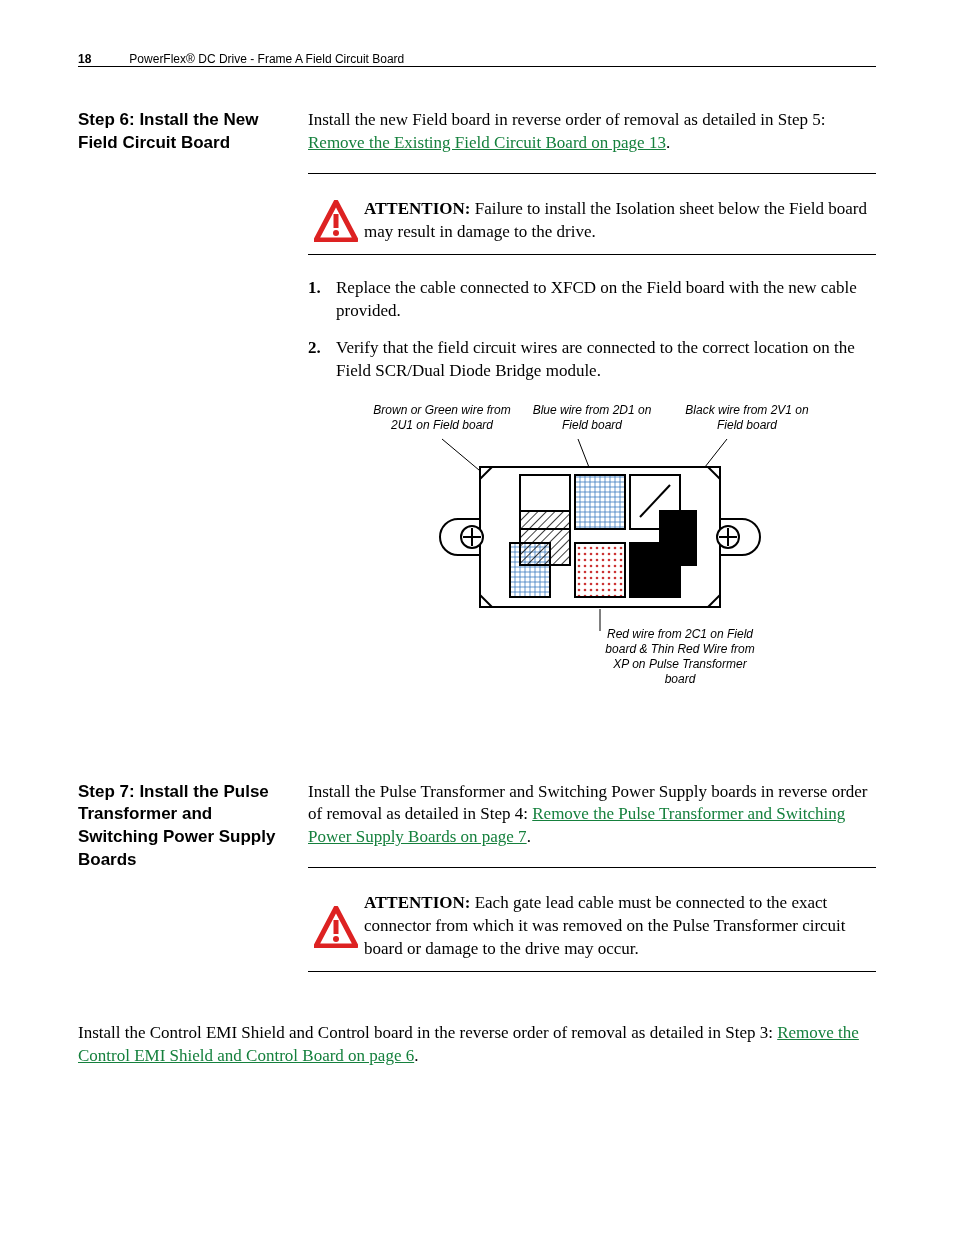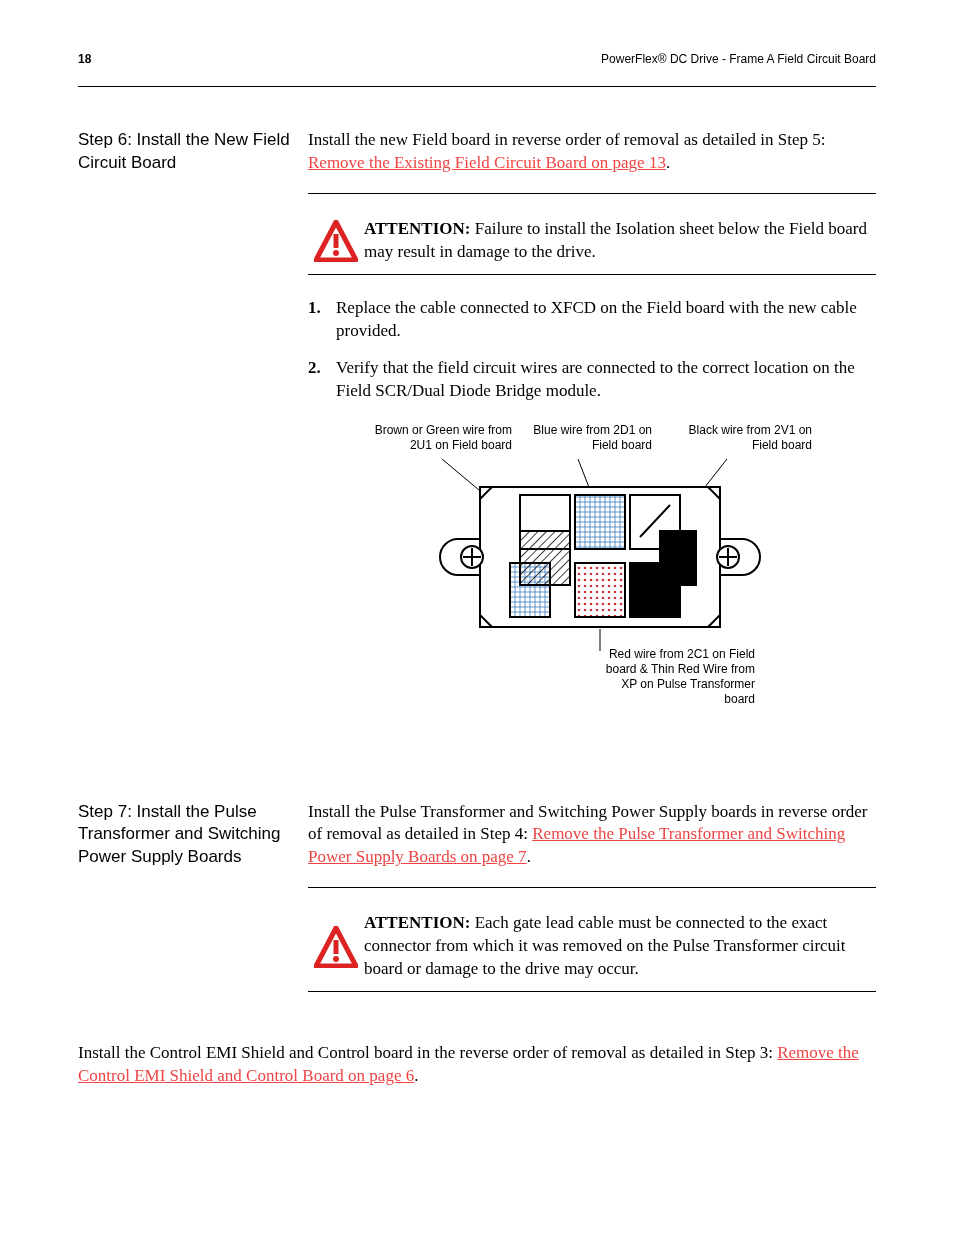--- a/index.html
+++ b/index.html
@@ -9,47 +9,46 @@
     background: #fff;
     font-family: "Times New Roman", Times, serif;
     color: #000;
     position: relative;
     padding: 52px 78px 0 78px;
   }
   .header {
     display: flex;
     align-items: baseline;
     border-bottom: 1px solid #000;
-    padding-bottom: 20px;
+    padding-bottom: 0;
     margin-bottom: 42px;
     font-family: Arial, Helvetica, sans-serif;
     font-size: 12px;
-    justify-content: space-between;
   }
   .page-num { font-weight: bold; margin-right: 38px; }
   .content-row {
     display: flex;
     margin-bottom: 28px;
     align-items: flex-start;
   }
   .side-heading {
     flex: 0 0 230px;
     font-family: Arial, Helvetica, sans-serif;
-    font-weight: normal;
+    font-weight: bold;
     font-size: 17px;
     line-height: 1.35;
     padding-right: 12px;
   }
   .body-col {
     flex: 1;
     font-size: 17px;
     line-height: 1.35;
   }
   .link {
-    color: #ef4444;
+    color: #15803d;
     text-decoration: underline;
   }
   .attention-box {
     border-top: 1.5px solid #000;
     border-bottom: 1.5px solid #000;
     display: flex;
     padding: 24px 6px 10px 0;
     margin: 18px 0 22px 0;
   }
   .att-icon {
@@ -74,21 +73,21 @@
     margin: 20px 0 30px 0;
   }
   .diagram {
     position: relative;
     width: 440px;
     height: 320px;
     font-family: Arial, Helvetica, sans-serif;
     font-size: 12px;
     line-height: 1.25;
   }
-  .dlabel { position: absolute; text-align: right; }
+  .dlabel { position: absolute; text-align: center; font-style: italic; }
 </style>
 </head>
 <body>
 
 <div class="header">
   <span class="page-num">18</span>
   <span>PowerFlex® DC Drive - Frame A Field Circuit Board</span>
 </div>
 
 <div class="content-row">

